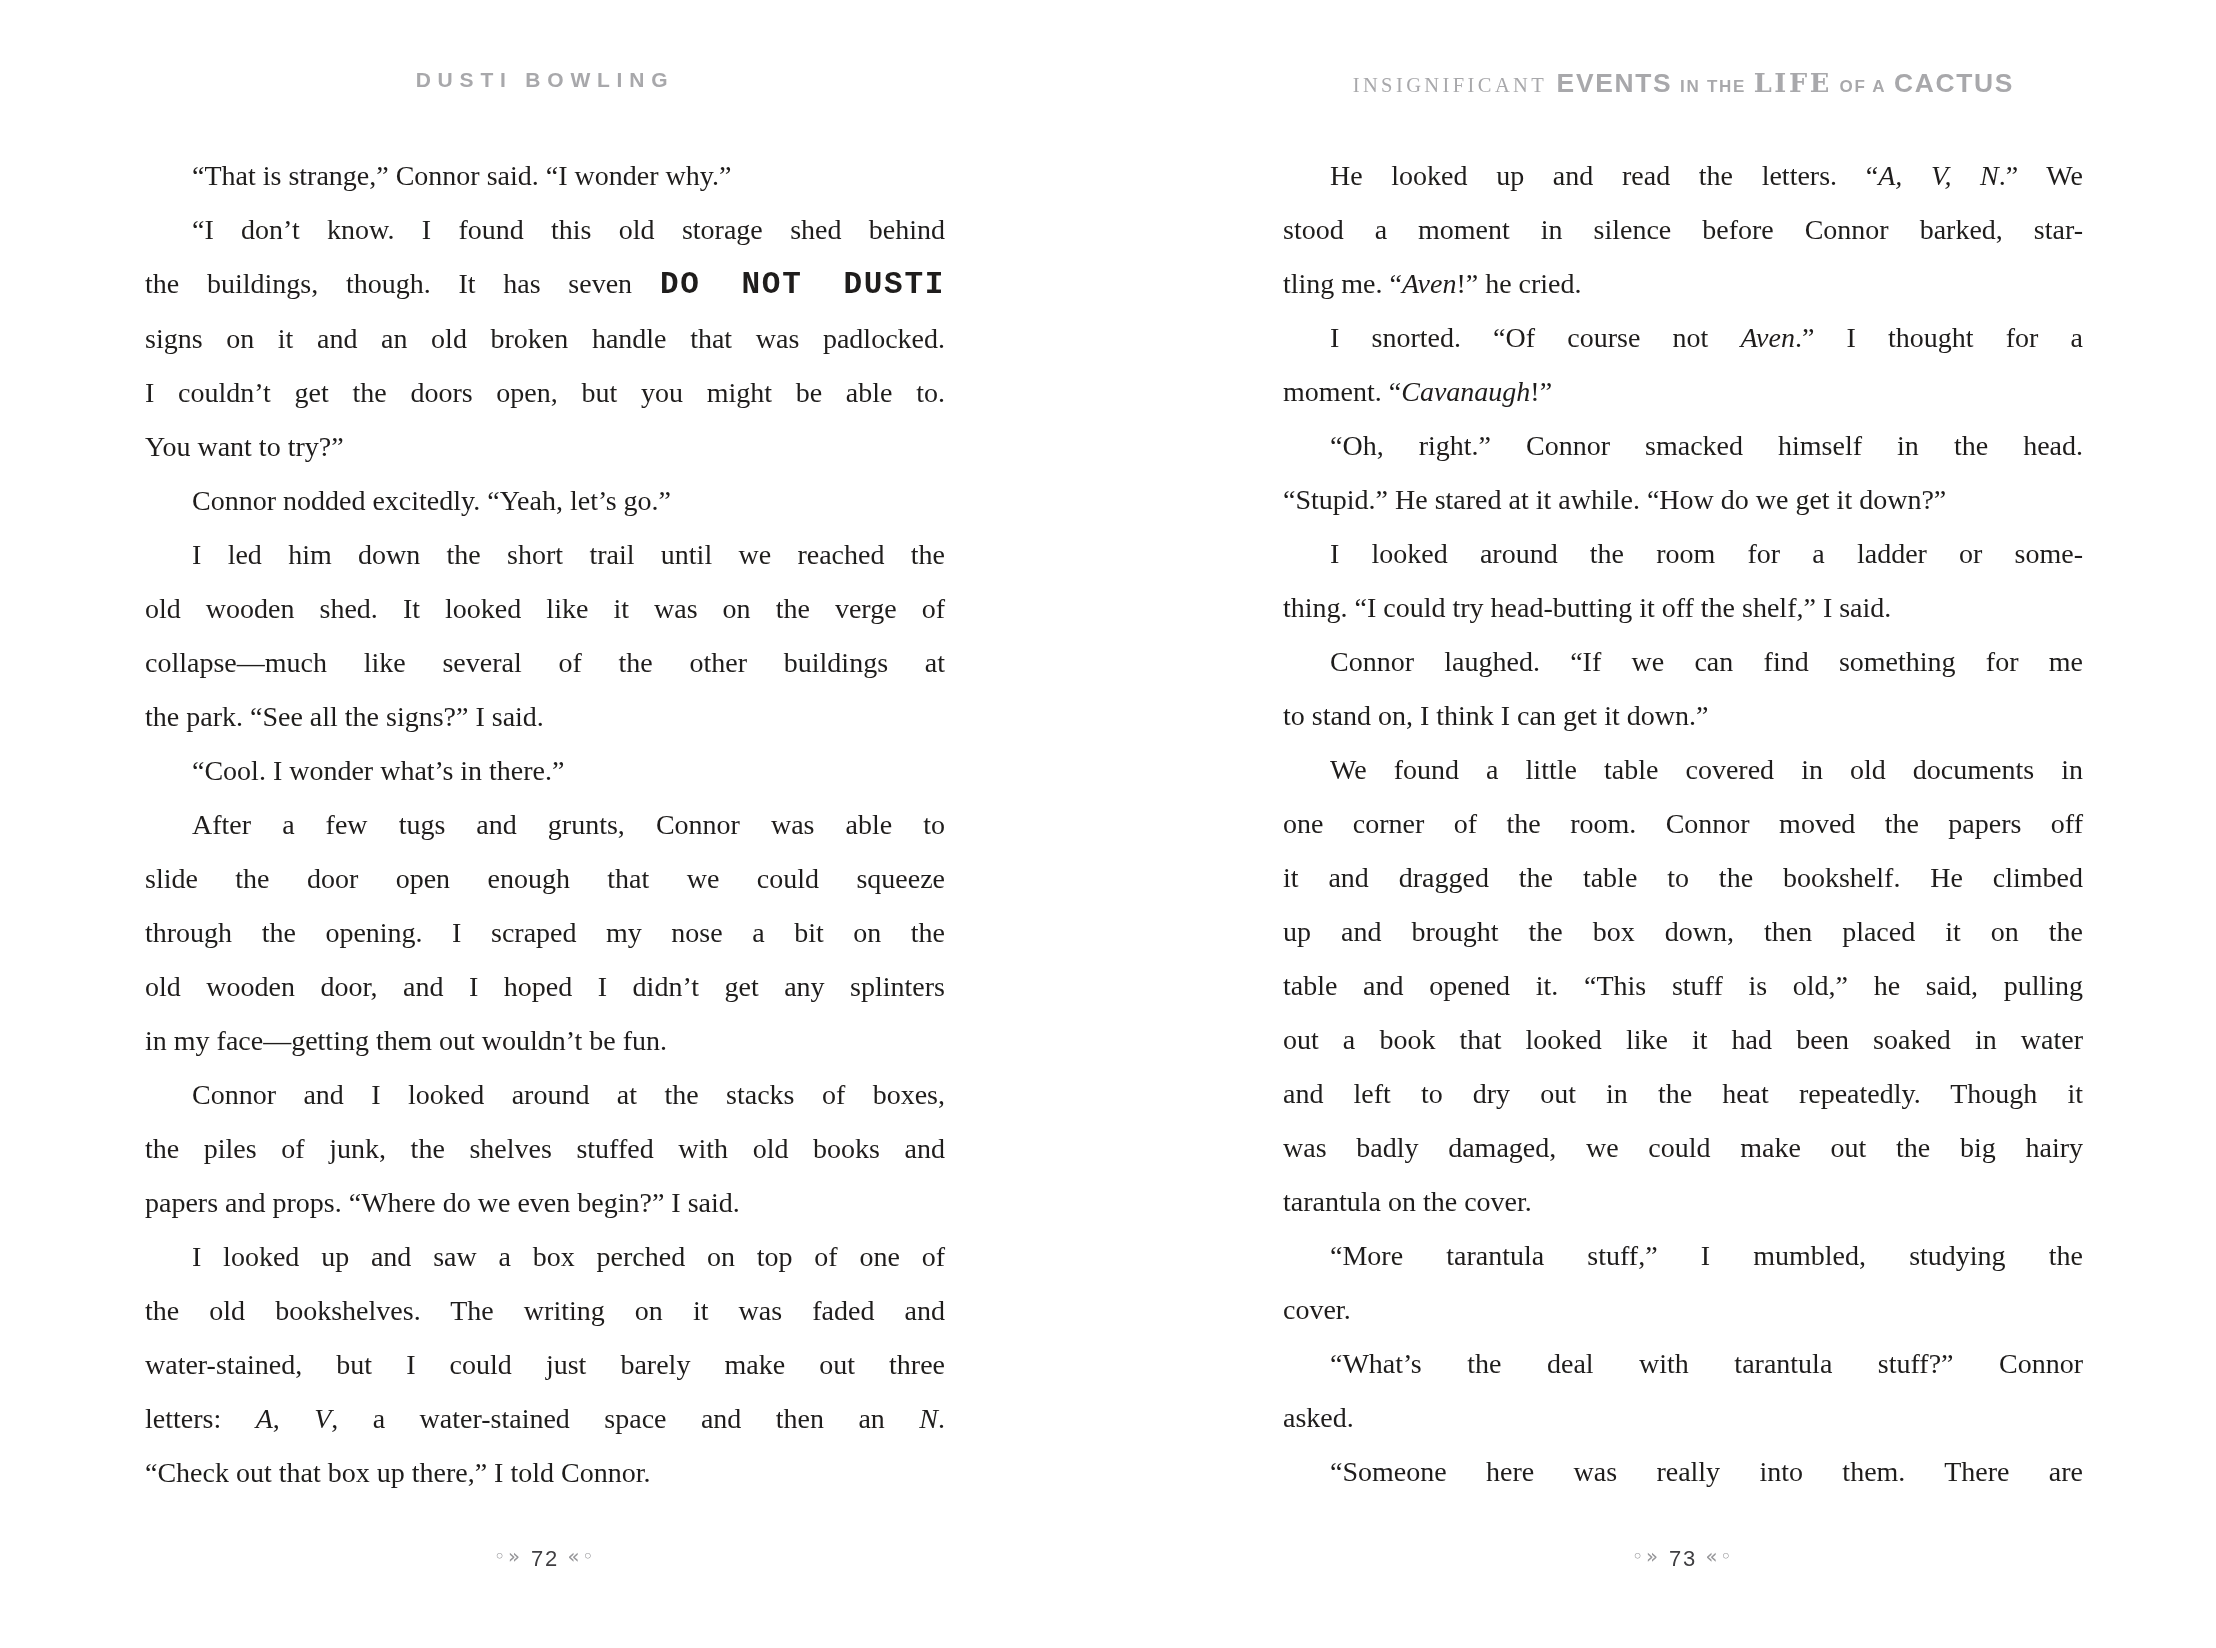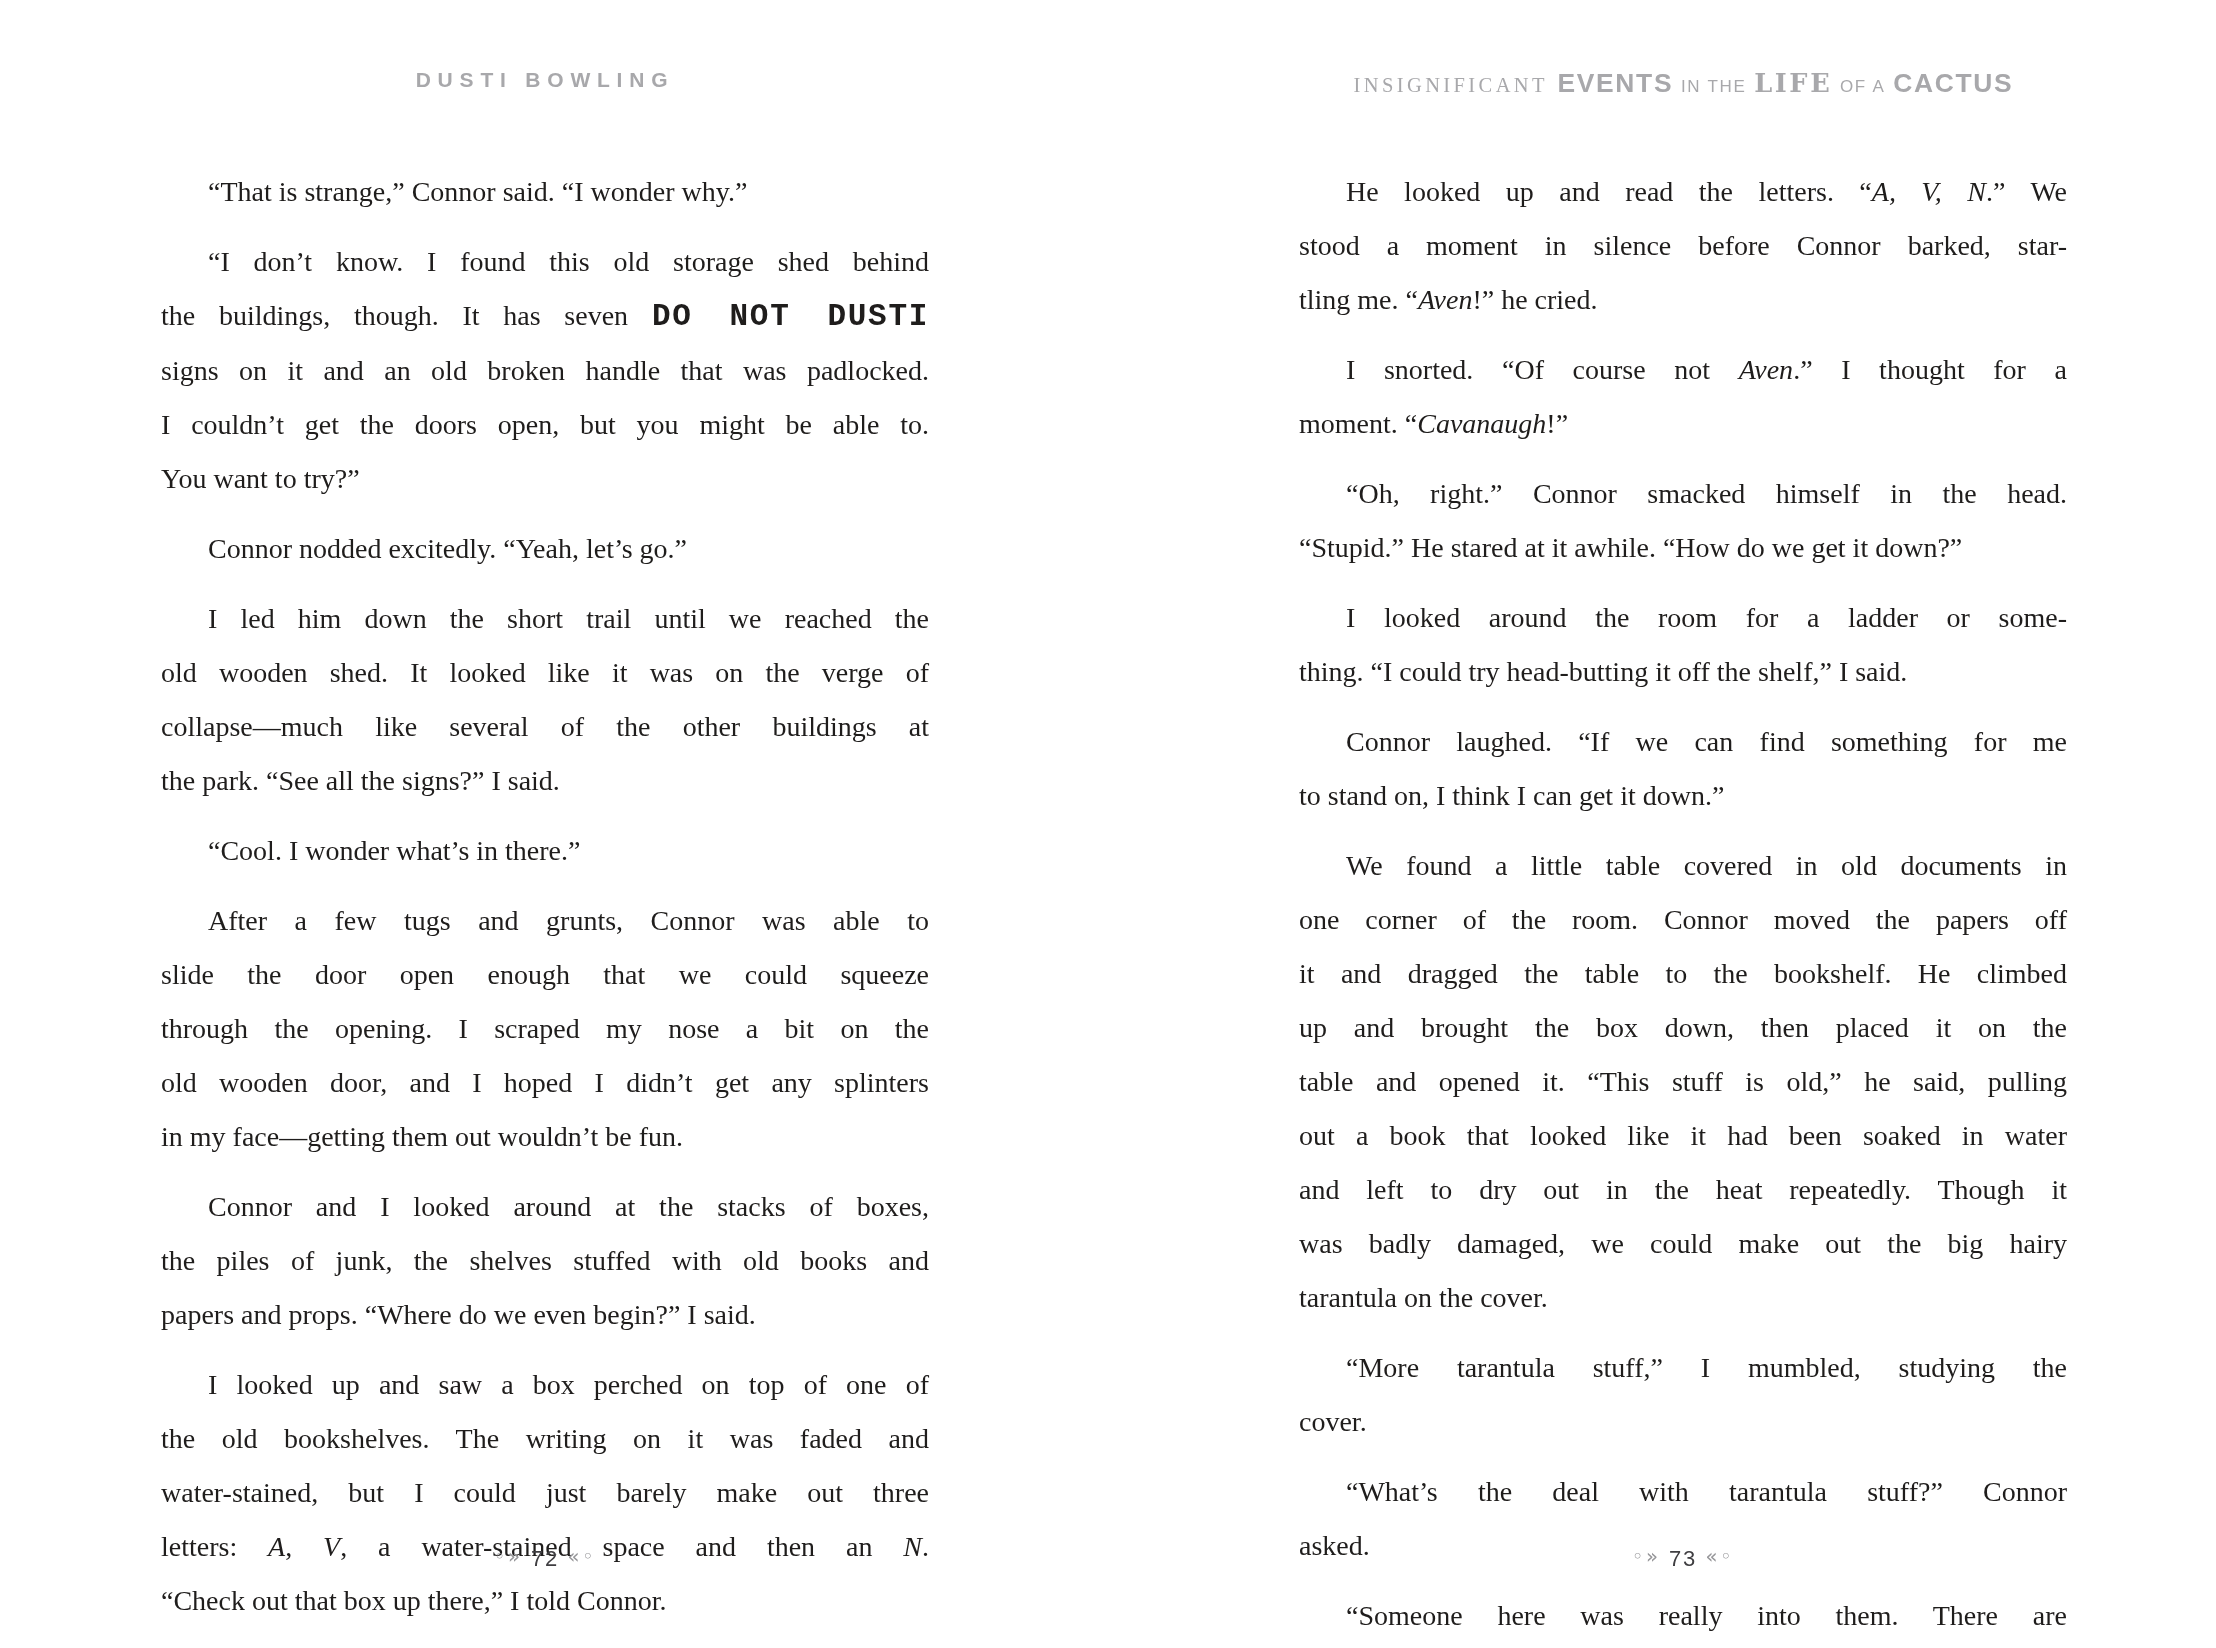--- a/index.html
+++ b/index.html
@@ -46,42 +46,42 @@
   }
   .rh-bigsans {
     font-family: "Liberation Sans", sans-serif;
     font-weight: 700;
     font-size: 26.4px;
     letter-spacing: 1.7px;
     margin: 0 4.3px;
   }
   .rh-smallsans {
     font-family: "Liberation Sans", sans-serif;
-    font-weight: 400;
+    font-weight: 700;
     font-size: 17px;
     letter-spacing: 1.7px;
     margin: 0 3.4px;
   }
   .rh-slab {
     font-family: "DejaVu Serif", serif;
     font-weight: 700;
     font-size: 25.6px;
     letter-spacing: 2.6px;
     margin: 0 4.3px;
   }
 
   .body-block {
     position: absolute;
     top: 149px;
     left: 0;
     width: 100%;
     font-size: 28px;
     line-height: 54px;
   }
-  .para { margin: 16px; }
+  .para { margin: 0; }
   .line {
     text-align: justify;
     text-align-last: justify;
     hyphens: none;
     white-space: normal;
   }
   .line.last { text-align-last: left; }
   .line.indent { text-indent: 47px; }
   .it { font-style: italic; }
   .display-caps {

